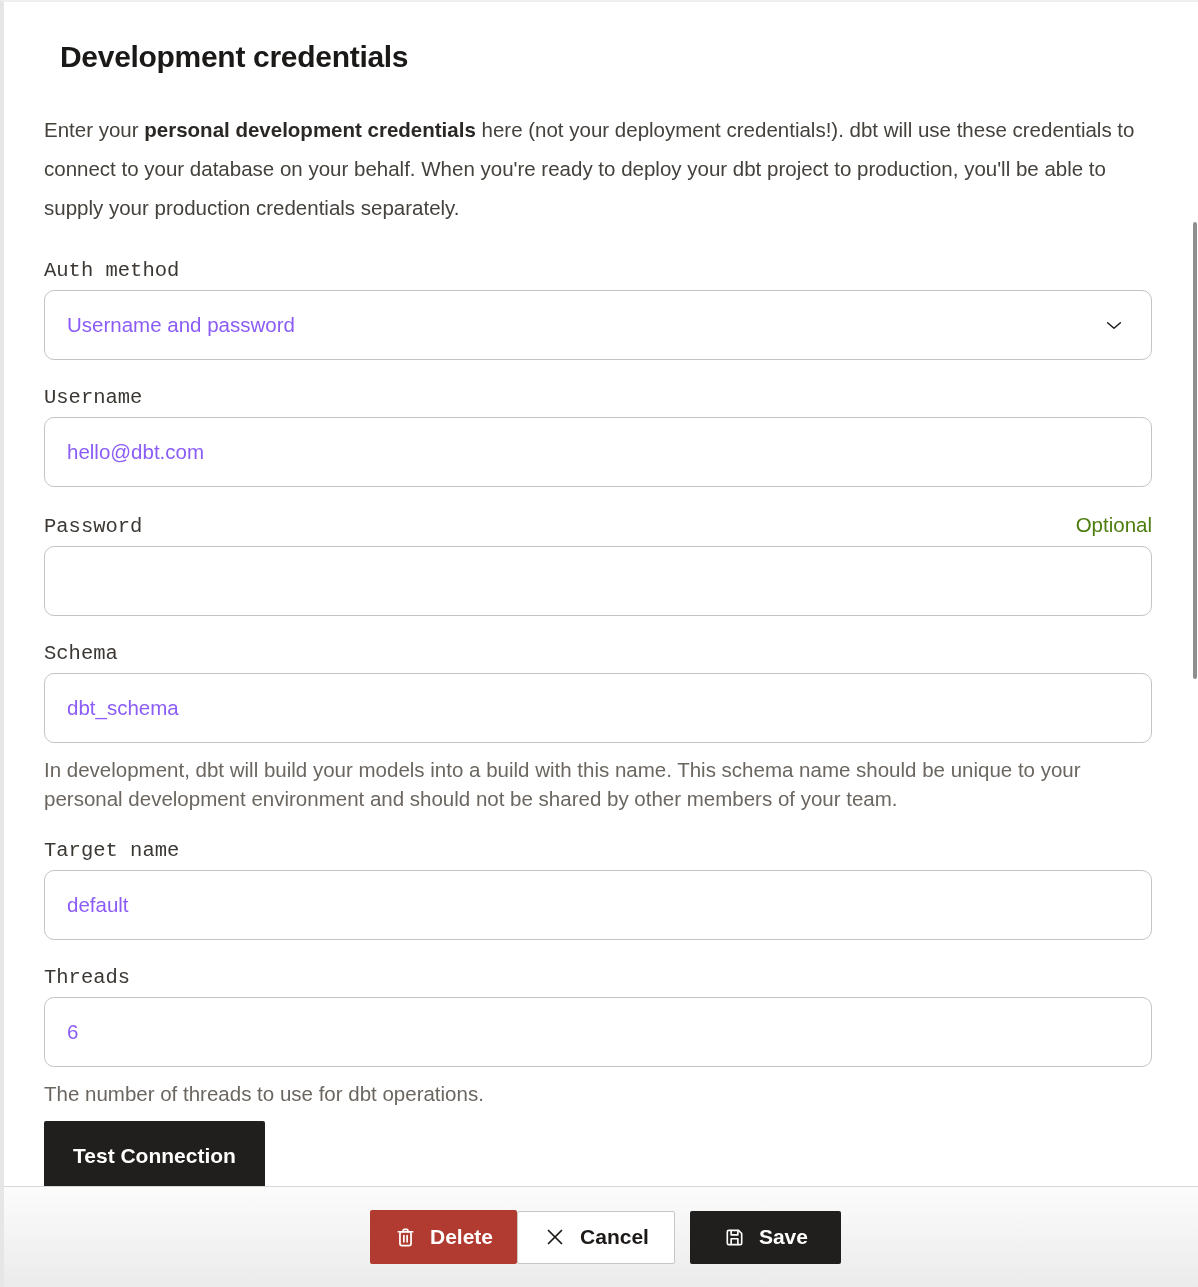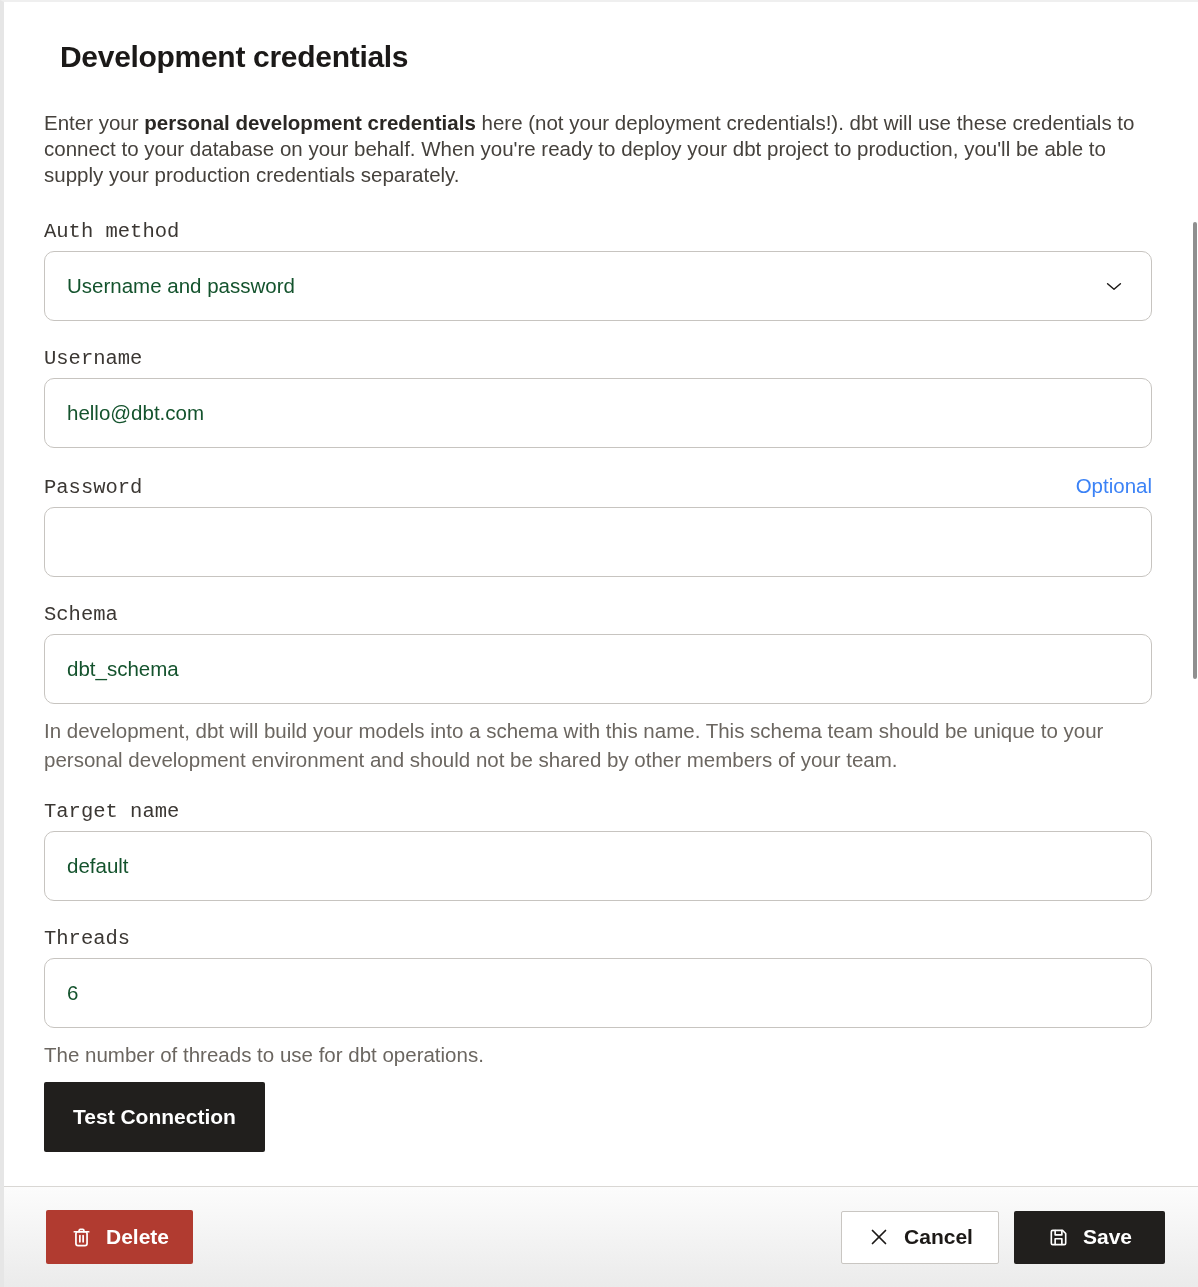--- a/index.html
+++ b/index.html
@@ -25,52 +25,52 @@
     margin:16px;
     font-size:30px;
     font-weight:700;
     letter-spacing:-0.3px;
     color:#1b1918;
   }
   .intro{
     margin:36px 0 0 0;
     width:1108px;
     font-size:20.5px;
-    line-height:26px;
+    line-height:39px;
     color:#45413c;
   }
   .intro b{color:#2a2724;}
   .label-row{
     display:flex;
     justify-content:space-between;
     align-items:baseline;
     margin-top:26px;
   }
   .label-row.first{margin-top:32px;}
   .field-label{
     font-size:20.5px;
     color:#3b3733;
     font-family:Liberation Mono, monospace;
   }
   .optional{
     font-size:20.5px;
-    color:#3b82f6;
+    color:#4d7c0f;
   }
   .text-input,.select-box{
     box-sizing:border-box;
     display:block;
     width:1108px;height:70px;
     margin-top:8px;
     border:1.5px solid #c7c4c0;
     border-radius:10px;
     background:#ffffff;
     padding:0 22px;
     font-family:"Liberation Sans",sans-serif;
     font-size:20.5px;
-    color:#14532d;
+    color:#8b5cf6;
     outline:none;
   }
   .select-box{
     display:flex;
     align-items:center;
     justify-content:space-between;
     cursor:pointer;
     padding-right:26px;
   }
   .help-text{
@@ -101,21 +101,21 @@
   }
   .footer{
     position:absolute;
     left:0;right:0;bottom:0;
     height:101px;
     box-sizing:border-box;
     border-top:1.5px solid #d9d7d4;
     background:linear-gradient(180deg,#fcfcfc 0%,#ebebeb 100%);
     display:flex;
     align-items:center;
-    justify-content:space-between;
+    justify-content:center;
     padding:0 33px 0 42px;
   }
   .btn-delete{
     height:54px;
     background:#b13b30;
     color:#ffffff;
     padding:0 24px;
   }
   .footer-right{display:flex;align-items:center;gap:15px;}
   .btn-cancel{
@@ -172,21 +172,21 @@
       <span class="field-label">Password</span>
       <span class="optional">Optional</span>
     </div>
     <input class="text-input" type="password" value="" style="">
 
     
     <div class="label-row">
       <span class="field-label">Schema</span>
     </div>
     <input class="text-input" type="text" value="dbt_schema" style="">
-    <p class="help-text">In development, dbt will build your models into a schema with this name. This schema team should be unique to your personal development environment and should not be shared by other members of your team.</p>
+    <p class="help-text">In development, dbt will build your models into a build with this name. This schema name should be unique to your personal development environment and should not be shared by other members of your team.</p>
 
     
     <div class="label-row">
       <span class="field-label">Target name</span>
     </div>
     <input class="text-input" type="text" value="default" style="">
 
     
     <div class="label-row">
       <span class="field-label">Threads</span>

